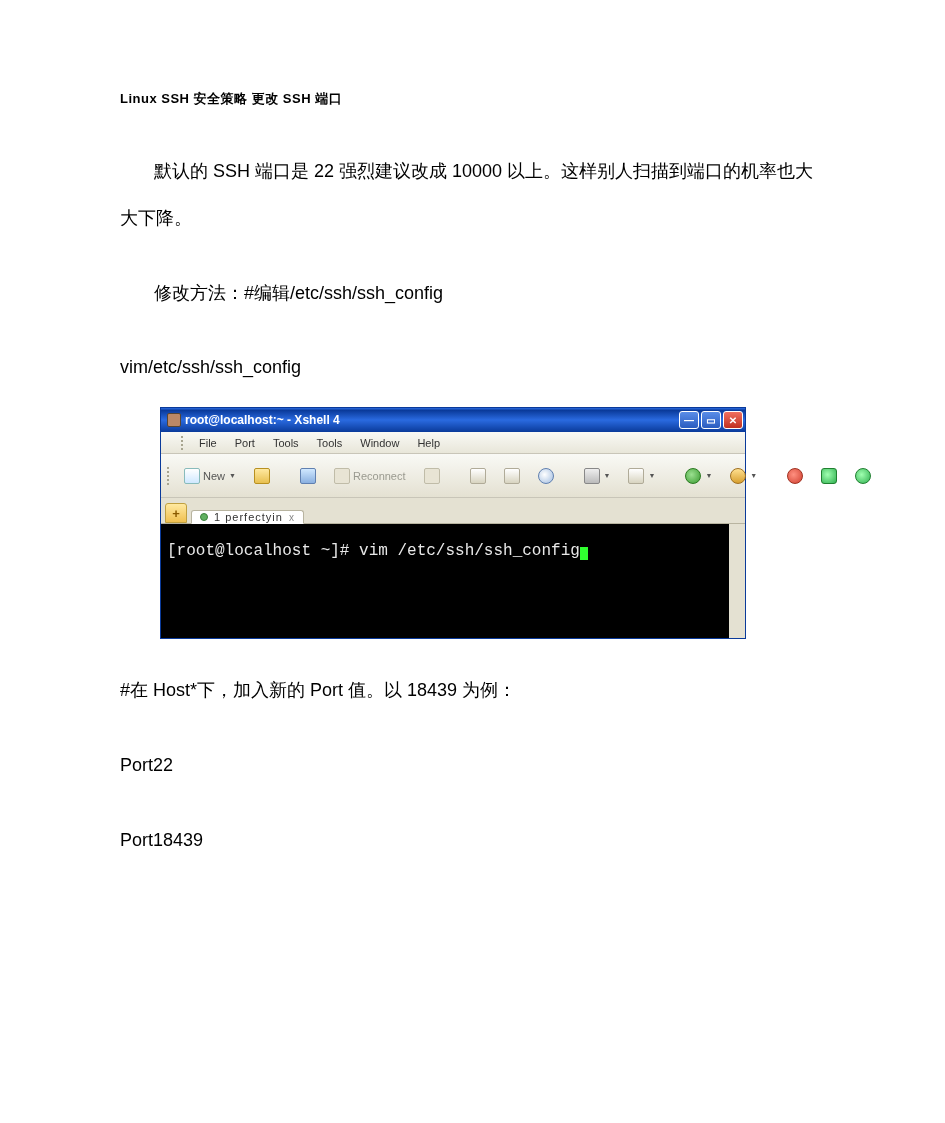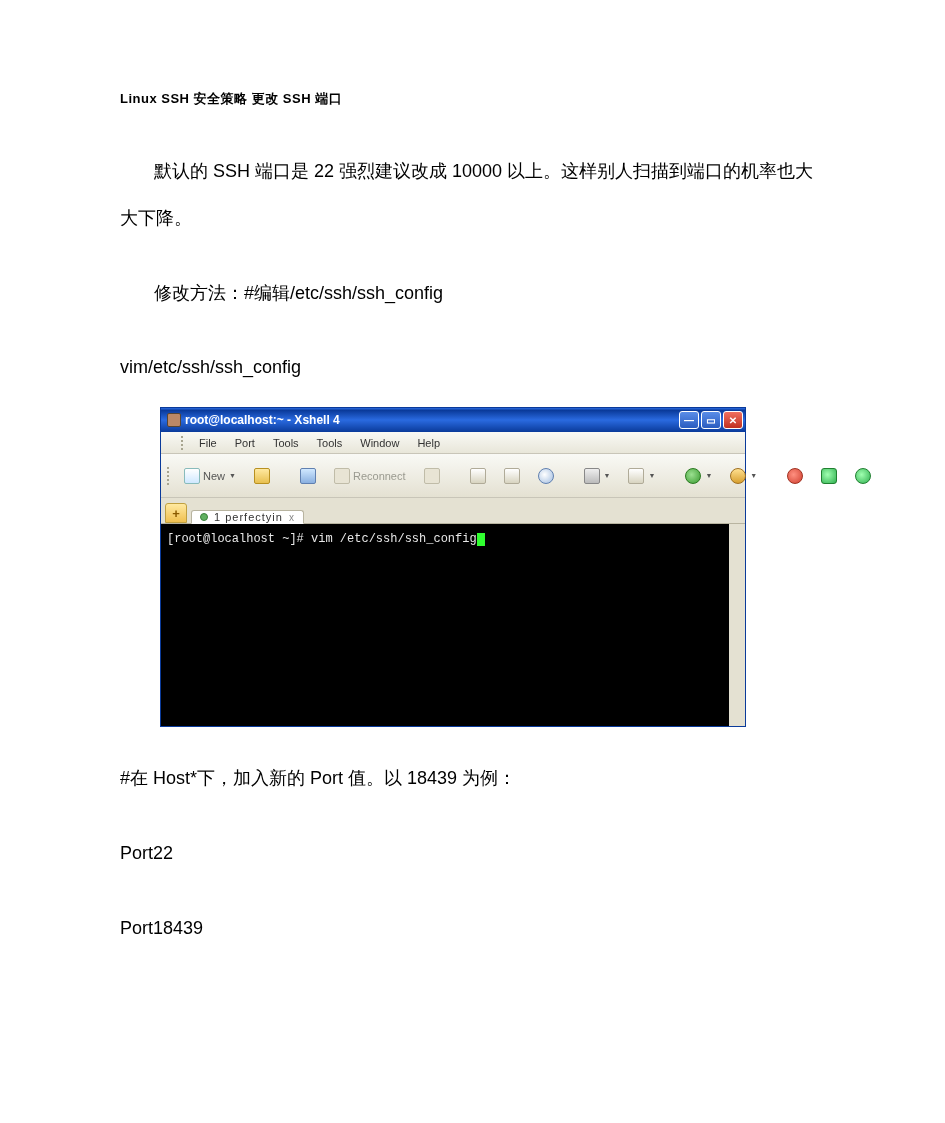--- a/index.html
+++ b/index.html
@@ -158,26 +158,26 @@
     border-bottom:1px solid #fff;
     border-radius:3px 3px 0 0;
     color:#333;
     letter-spacing:1px;
     margin-bottom:-1px;
   }
   .xs-tab .dot { width:8px; height:8px; background:#60b060; border:1px solid #3a803a; border-radius:50%; }
   .xs-tab .x { color:#888; font-size:10px; }
 
   .xs-term {
-    height: 202px;
+    height: 114px;
     background:#000;
     color:#e8e8e8;
     font-family:"Courier New", monospace;
-    font-size:12px;
-    padding:8px 6px;
+    font-size:16px;
+    padding:18px 6px;
     border-right:16px solid #e4e1d2;
     position:relative;
     overflow:hidden;
     white-space:pre;
   }
   .xs-term .cursor {
     display:inline-block;
     width:8px; height:13px;
     background:#30ff30;
     vertical-align:text-bottom;

